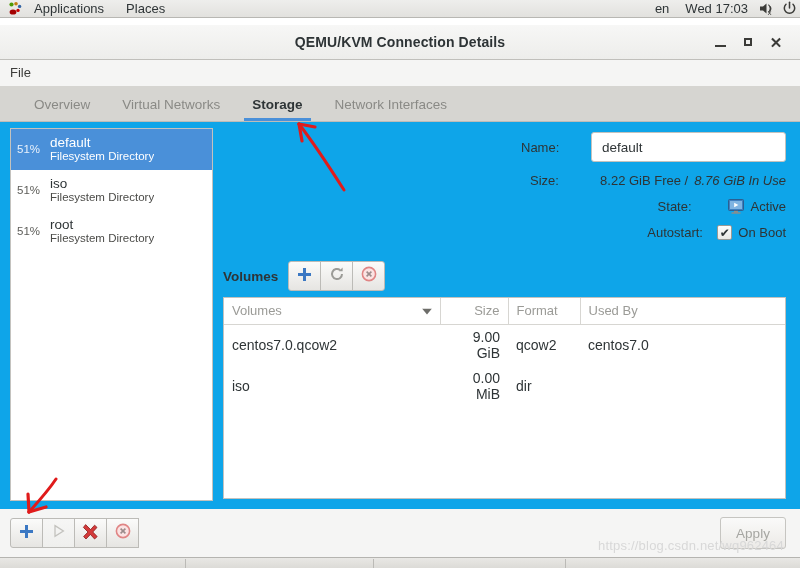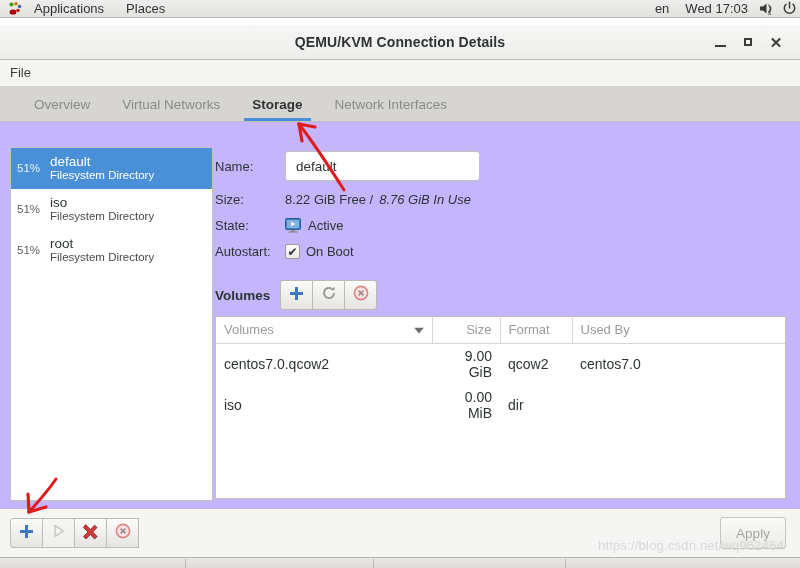--- a/index.html
+++ b/index.html
@@ -73,22 +73,22 @@
     font-size: 13.5px; color: #8a8a86; display: flex; align-items: center;
   }
   .tab.active { color: #2e3436; font-weight: bold; }
   .tab.active::after {
     content: ""; position: absolute; left: 8px; right: 8px; bottom: 0;
     height: 3px; background: #4a90d9;
   }
 
   
   #content {
-    flex: 1 1 auto; background: #c4b5fd; position: relative;
-    padding: 25px 14px 0 10px; display: flex; gap: 2px;
+    flex: 1 1 auto; background: #0ea5e9; position: relative;
+    padding: 6px 14px 0 10px; display: flex; gap: 10px;
   }
 
   
   #pool-list {
     width: 203px; flex: none; background: #ffffff;
     border: 1px solid #c3c2be; align-self: stretch; margin-bottom: 8px;
     overflow: hidden;
   }
   .pool-row {
     display: flex; align-items: center; gap: 7px;
@@ -97,21 +97,21 @@
   .pool-row.selected { background: #4a90d9; color: #ffffff; }
   .pool-pct { font-size: 11.5px; color: #5d5d59; flex: none; width: 26px; }
   .pool-row.selected .pool-pct { color: #e8f1fb; }
   .pool-text { display: flex; flex-direction: column; line-height: 1.08; overflow: hidden; }
   .pool-name { font-size: 13.5px; color: #2e3436; }
   .pool-sub { font-size: 11.5px; color: #4b4b48; }
   .pool-row.selected .pool-name, .pool-row.selected .pool-sub { color: #ffffff; }
 
   
   #details { flex: 1 1 auto; display: flex; flex-direction: column; padding-top: 4px; }
-  .field-row { display: flex; align-items: center; margin-bottom: 3px; min-height: 23px; }
+  .field-row { display: flex; align-items: center; margin-bottom: 3px; min-height: 23px; justify-content: flex-end; }
   .field-label { width: 70px; flex: none; font-size: 13px; color: #2e3436; }
   .field-value { font-size: 13px; color: #2e3436; display: flex; align-items: center; gap: 6px; }
   .field-value .ital { font-style: italic; }
 
   #name-input {
     width: 195px; height: 30px; background: #ffffff;
     border: 1px solid #c3c2be; border-radius: 3px;
     font-size: 13.5px; color: #2e3436; padding: 0 10px;
     font-family: "Liberation Sans", sans-serif;
   }

